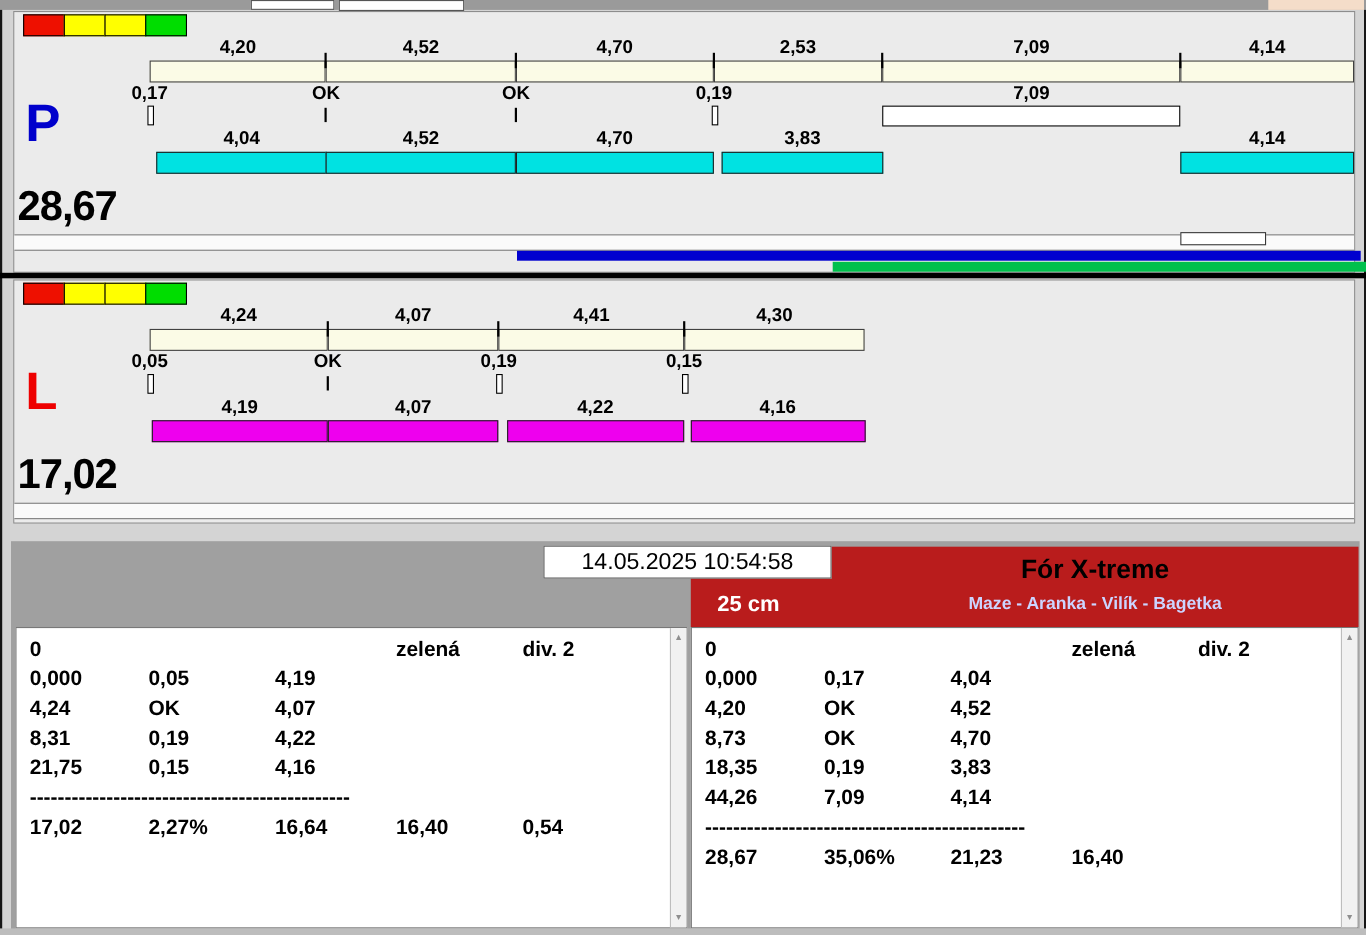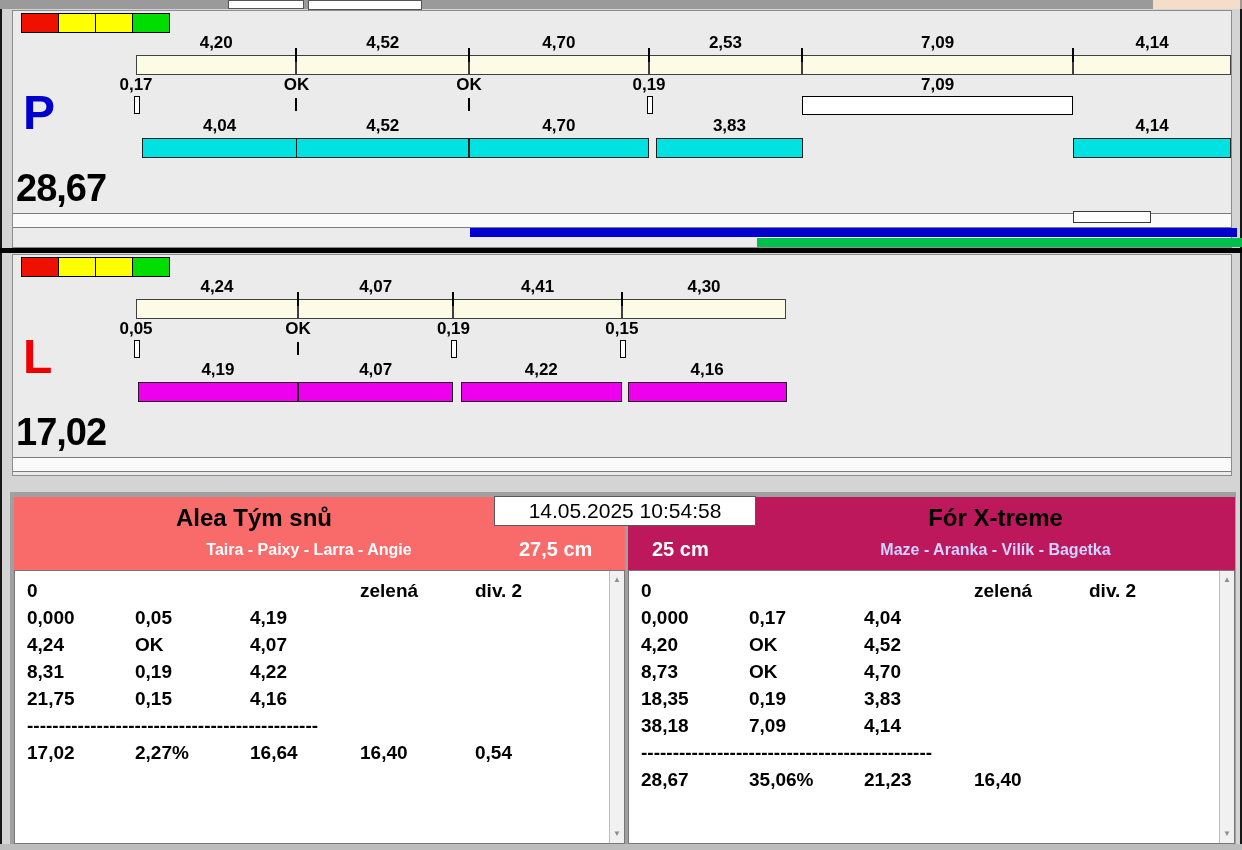--- a/index.html
+++ b/index.html
@@ -171,25 +171,20 @@
         <div class="run-label" style="left: 614.634px; width: 158.912px;">4,16</div>
         <div class="runbar" style="left: 614.634px; width: 158.912px; background: rgb(238, 0, 238);"></div>
       </div>
     <div class="lane-total">17,02</div>
     <div class="lane-strip"></div>
   </div>
 
   <div class="bottom-frame"></div>
 
   <div class="team team-left">
-    <div class="team-header" style="background: rgb(249, 106, 106);">
-      <div class="team-name">Alea Tým snů</div>
-      <div class="team-members" style="color: rgb(255, 255, 255);">Taira - Paixy - Larra - Angie</div>
-      <div class="team-height">27,5 cm</div>
-    </div>
     <div class="team-body">
       <div class="team-rows">
           <div class="trow">
             <div class="tcell">0</div>
             <div class="tcell"></div>
             <div class="tcell"></div>
             <div class="tcell">zelená</div>
             <div class="tcell">div. 2</div>
           </div>
           <div class="trow">
@@ -230,21 +225,21 @@
           </div>
         </div>
       <div class="scrollbar">
         <div class="sb-arrow sb-up">▲</div>
         <div class="sb-arrow sb-down">▼</div>
       </div>
     </div>
   </div>
 
   <div class="team team-right">
-    <div class="team-header" style="background: #be185d;">
+    <div class="team-header" style="background: #b91c1c;">
       <div class="team-name">Fór X-treme</div>
       <div class="team-members" style="color: rgb(204, 212, 255);">Maze - Aranka - Vilík - Bagetka</div>
       <div class="team-height">25 cm</div>
     </div>
     <div class="team-body">
       <div class="team-rows">
           <div class="trow">
             <div class="tcell">0</div>
             <div class="tcell"></div>
             <div class="tcell"></div>
@@ -273,21 +268,21 @@
             <div class="tcell"></div>
           </div>
           <div class="trow">
             <div class="tcell">18,35</div>
             <div class="tcell">0,19</div>
             <div class="tcell">3,83</div>
             <div class="tcell"></div>
             <div class="tcell"></div>
           </div>
           <div class="trow">
-            <div class="tcell">38,18</div>
+            <div class="tcell">44,26</div>
             <div class="tcell">7,09</div>
             <div class="tcell">4,14</div>
             <div class="tcell"></div>
             <div class="tcell"></div>
           </div>
           <div class="dashrow">----------------------------------------------</div>
           <div class="trow">
             <div class="tcell">28,67</div>
             <div class="tcell">35,06%</div>
             <div class="tcell">21,23</div>

